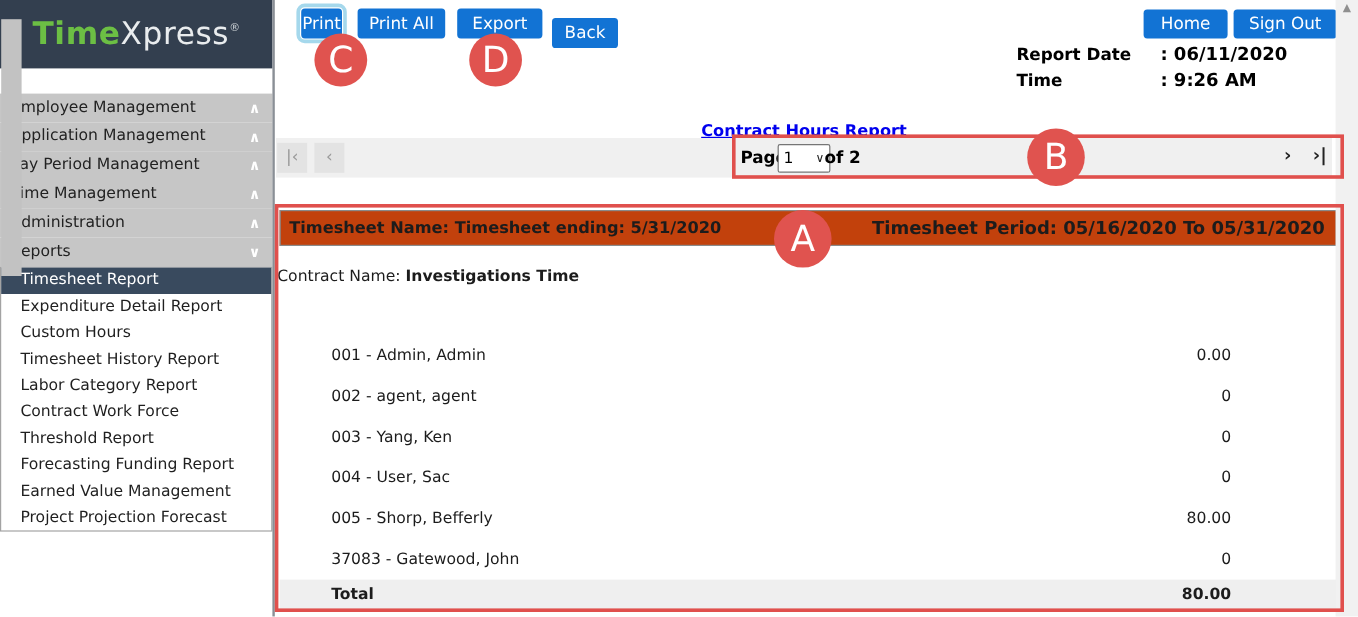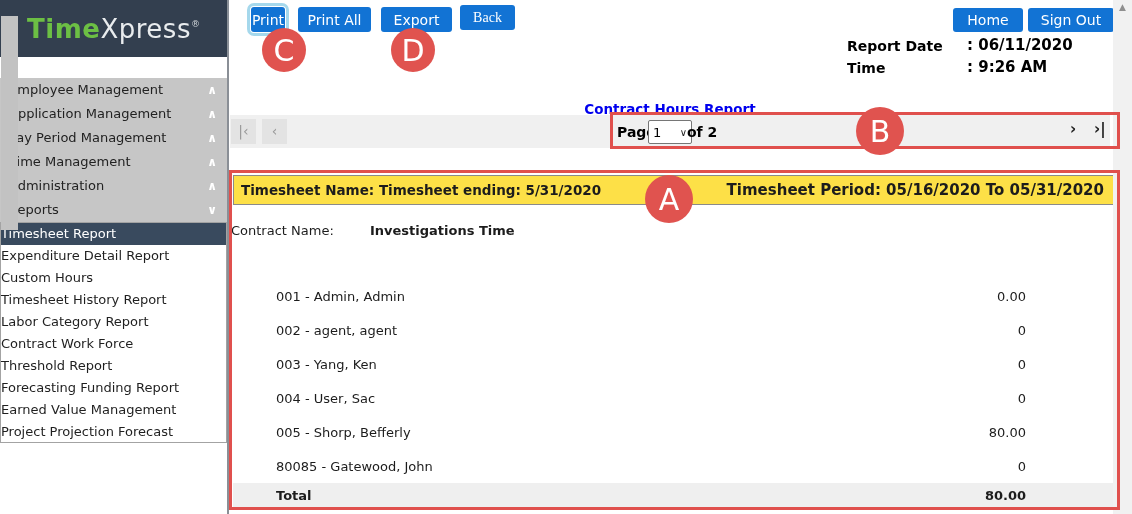--- a/index.html
+++ b/index.html
@@ -14,21 +14,21 @@
   .brand-reg{color:#cfd4d8;font-size:9px;vertical-align:top;line-height:20px;}
   .v-divider{position:absolute;left:227px;top:0;width:2px;height:514px;background:#8a8f96;}
 
   .menu{position:absolute;left:0;top:78px;width:227px;}
   .menu-item{height:24px;line-height:24px;background:#c6c6c6;color:#222;
              padding-left:9px;position:relative;cursor:pointer;}
   .menu-item .chev{position:absolute;right:10px;top:0;color:#ffffff;font-size:12px;
                    font-weight:bold;line-height:24px;}
   .submenu{position:absolute;left:0;top:222px;width:225px;height:219px;background:#ffffff;
            border:1px solid #a3a3a3;}
-  .submenu-item{height:22px;line-height:22px;padding-left:0;color:#1f1f1f;cursor:pointer;}
+  .submenu-item{height:22px;line-height:22px;padding-left:16px;color:#1f1f1f;cursor:pointer;}
   .submenu-item.selected{background:#394a5e;color:#ffffff;}
 
   
   .btn{position:absolute;background:#1273d4;color:#fff;border:none;border-radius:3px;
        font-family:inherit;font-size:14px;text-align:center;cursor:pointer;padding:0;}
   .btn.ring{outline:3px solid #a5d8ec;outline-offset:1px;}
 
   
   .meta-label{position:absolute;font-size:14px;font-weight:bold;color:#000;}
   .meta-value{position:absolute;font-size:15px;font-weight:bold;color:#000;}
@@ -42,26 +42,26 @@
           font-size:14px;text-align:center;line-height:25px;cursor:default;}
   .pg-word{position:absolute;font-size:14px;font-weight:bold;color:#000;line-height:23px;}
   .pg-select{position:absolute;left:648px;top:120px;width:34px;height:22px;background:#fff;
              border:1px solid #767676;border-radius:2px;display:flex;align-items:center;
              justify-content:space-between;padding:0 4px;cursor:pointer;}
   .pg-select .val{font-size:13px;color:#000;}
   .pg-select .caret{font-size:10px;color:#222;}
   .nav-arrow{position:absolute;top:120px;font-size:15px;color:#222;font-weight:bold;cursor:pointer;}
 
   
-  .sheet-strip{position:absolute;left:233px;top:175px;width:881px;height:30px;background:#fde047;
+  .sheet-strip{position:absolute;left:233px;top:175px;width:881px;height:30px;background:#c2410c;
                border:1px solid #8a8a8a;box-sizing:border-box;}
   .sheet-strip .lft{position:absolute;left:7px;top:0;line-height:28px;font-weight:bold;font-size:13.5px;}
   .sheet-strip .rgt{position:absolute;right:9px;top:0;line-height:28px;font-weight:bold;font-size:15px;}
   .contract-line{position:absolute;left:231px;top:223px;font-size:13px;}
-  .contract-line b{font-weight:bold;margin-left:32px;}
+  .contract-line b{font-weight:bold;}
   .col-head{position:absolute;left:233px;top:246px;width:884px;height:27px;background:#efefef;}
   .col-head .c1{position:absolute;left:43px;line-height:27px;font-weight:bold;}
   .col-head .c2{position:absolute;right:91px;line-height:27px;font-weight:bold;}
   .rows{position:absolute;left:233px;top:280px;width:884px;}
   .t-row{position:relative;height:34px;line-height:34px;}
   .t-row .nm{margin-left:43px;}
   .t-row .hr{position:absolute;right:91px;top:0;}
   .total-row{position:absolute;left:233px;top:483px;width:884px;height:26px;background:#efefef;}
   .total-row .nm{position:absolute;left:43px;line-height:26px;font-weight:bold;}
   .total-row .hr{position:absolute;right:91px;line-height:26px;font-weight:bold;}
@@ -146,21 +146,21 @@
       <div class="submenu-item">
         <span>Project Projection Forecast</span>
       </div>
     </div>
 
   <div class="v-divider"></div>
 
   <button class="btn ring" style="left:235px;top:7px;width:34px;height:25px;margin-left:16px;">Print</button>
   <button class="btn" style="left:298px;top:7px;width:73px;height:25px;">Print All</button>
   <button class="btn" style="left:381px;top:7px;width:71px;height:25px;">Export</button>
-  <button class="btn" style="left:460px;top:5px;width:55px;height:25px;font-family:Liberation Serif, serif;">Back</button>
+  <button class="btn" style="left:460px;top:15px;width:55px;height:25px;">Back</button>
 
   <button class="btn" style="left:953px;top:8px;width:70px;height:24px;">Home</button>
   <button class="btn" style="left:1028px;top:8px;width:86px;height:24px;">Sign Out</button>
 
   <span class="meta-label" style="left:847px;top:38px;">Report Date</span>
   <span class="meta-value" style="left:967px;top:36px;">: 06/11/2020</span>
   <span class="meta-label" style="left:847px;top:60px;">Time</span>
   <span class="meta-value" style="left:967px;top:58px;">: 9:26 AM</span>
 
   <div class="report-link">
@@ -206,21 +206,21 @@
       </div>
       <div class="t-row">
         <span class="nm">004 - User, Sac</span>
         <span class="hr">0</span>
       </div>
       <div class="t-row">
         <span class="nm">005 - Shorp, Befferly</span>
         <span class="hr">80.00</span>
       </div>
       <div class="t-row">
-        <span class="nm">80085 - Gatewood, John</span>
+        <span class="nm">37083 - Gatewood, John</span>
         <span class="hr">0</span>
       </div>
     </div>
 
   <div class="total-row">
     <span class="nm">Total</span>
     <span class="hr">80.00</span>
   </div>
 
   <div class="scroll-track">

